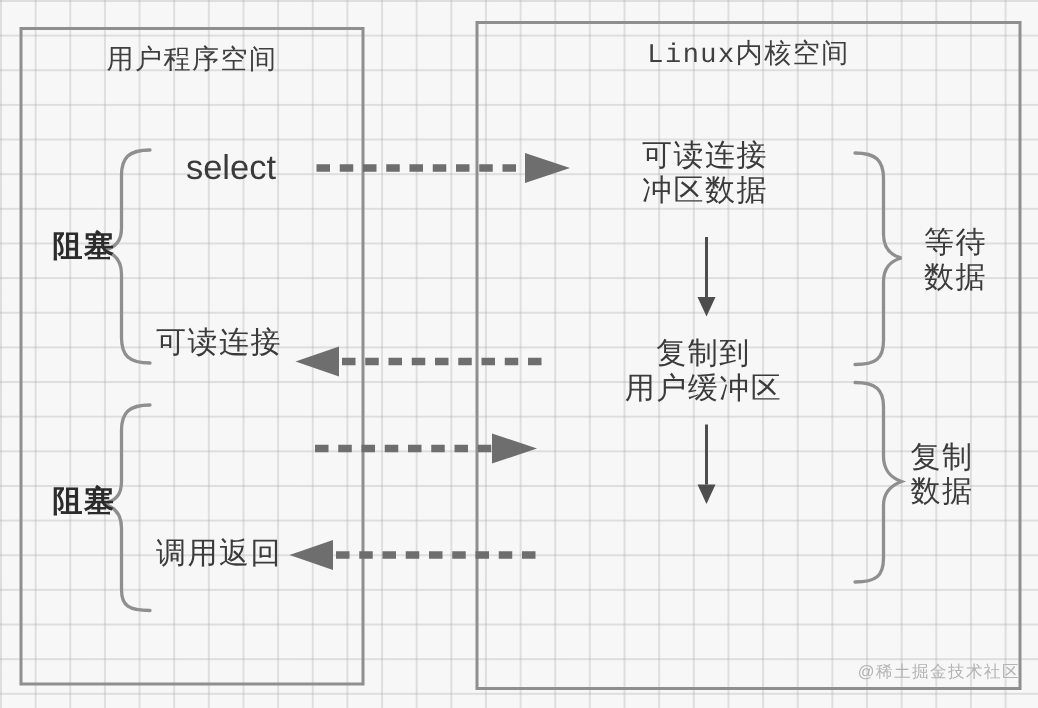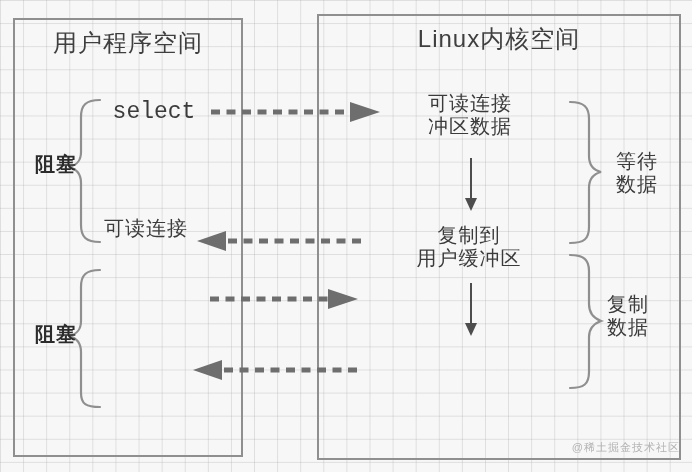--- a/index.html
+++ b/index.html
@@ -24,25 +24,25 @@
   .box{
     position:absolute;
     border:2px solid var(--box-border);
     background:transparent;
     box-sizing:border-box;
   }
   .box-left{left:13px;top:18px;width:230px;height:439px;}
   .box-right{left:317px;top:14px;width:364px;height:446px;}
   .box-title{
     position:absolute;left:0;right:0;top:7px;
-    text-align:center;font-size:24px;color:#3f3f3f;letter-spacing:1px;
+    text-align:center;font-size:18px;color:#3f3f3f;letter-spacing:1px;font-family:Liberation Mono, monospace;
   }
   .label{
     position:absolute;transform:translate(-50%,-50%);
-    white-space:nowrap;font-size:20px;color:var(--text);letter-spacing:1px;font-family:Liberation Mono, monospace;
+    white-space:nowrap;font-size:20px;color:var(--text);letter-spacing:1px;
   }
   .label.latin{font-size:23px;letter-spacing:0;}
   .label.bold{font-weight:700;color:#2c2c2c;padding-left:28px;}
   .label.multiline{text-align:center;line-height:23px;white-space:pre;}
   .overlay{position:absolute;left:0;top:0;width:692px;height:472px;}
   .brace{fill:none;stroke:var(--box-border);stroke-width:2.2;stroke-linecap:round;}
   .dash{stroke:var(--arrow);stroke-width:5;stroke-dasharray:9 6.5;fill:none;}
   .head{fill:var(--arrow);stroke:none;}
   .vline{stroke:#4d4d4d;stroke-width:2;fill:none;}
   .vhead{fill:#4d4d4d;stroke:none;}
@@ -100,20 +100,21 @@
     <g>
       <line class="vline" x1="471" y1="283" x2="471" y2="323"></line>
       <polygon class="vhead" points="465,323 477,323 471,336"></polygon>
     </g>
   </svg>
 
   <div class="label bold" style="left:42px;top:164px;">阻塞</div>
   <div class="label bold" style="left:42px;top:334px;">阻塞</div>
   <div class="label latin" style="left:154px;top:112px;">select</div>
   <div class="label" style="left:146px;top:228px;">可读连接</div>
+  <div class="label" style="left:146px;top:369px;">调用返回</div>
 
   <div class="label multiline" style="left:470px;top:116px;"><span>可读连接</span><br><span>冲区数据</span></div>
   <div class="label multiline" style="left:469px;top:248px;"><span>复制到</span><br><span>用户缓冲区</span></div>
 
   <div class="label multiline" style="left:637px;top:174px;"><span>等待</span><br><span>数据</span></div>
   <div class="label multiline" style="left:628px;top:317px;"><span>复制</span><br><span>数据</span></div>
 
   <div class="watermark">@稀土掘金技术社区</div>
 </div>
 

